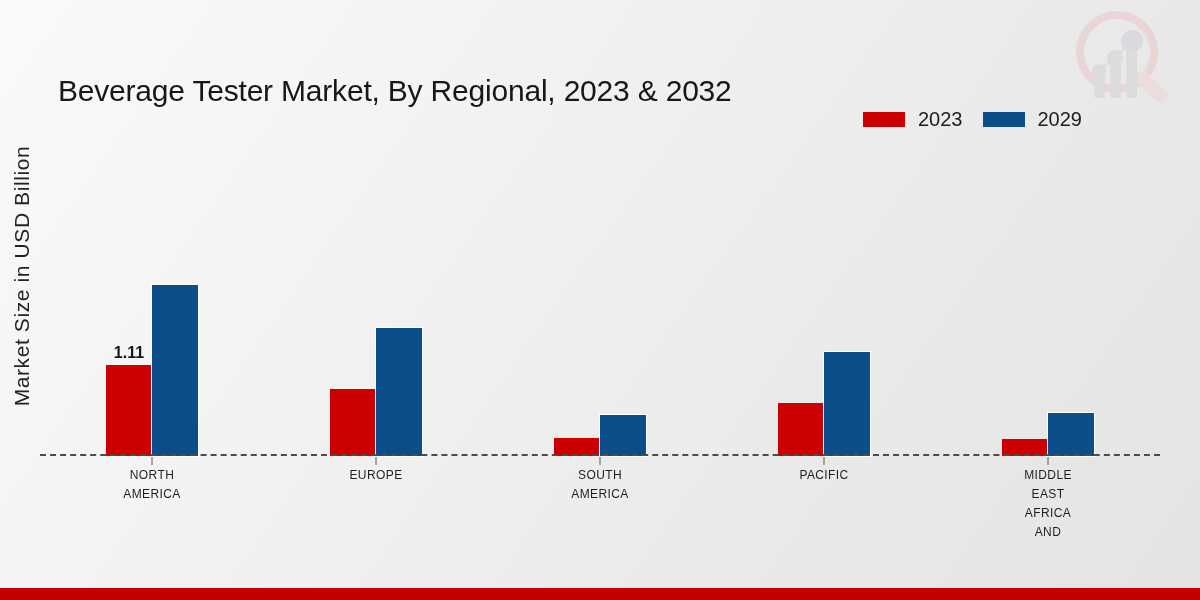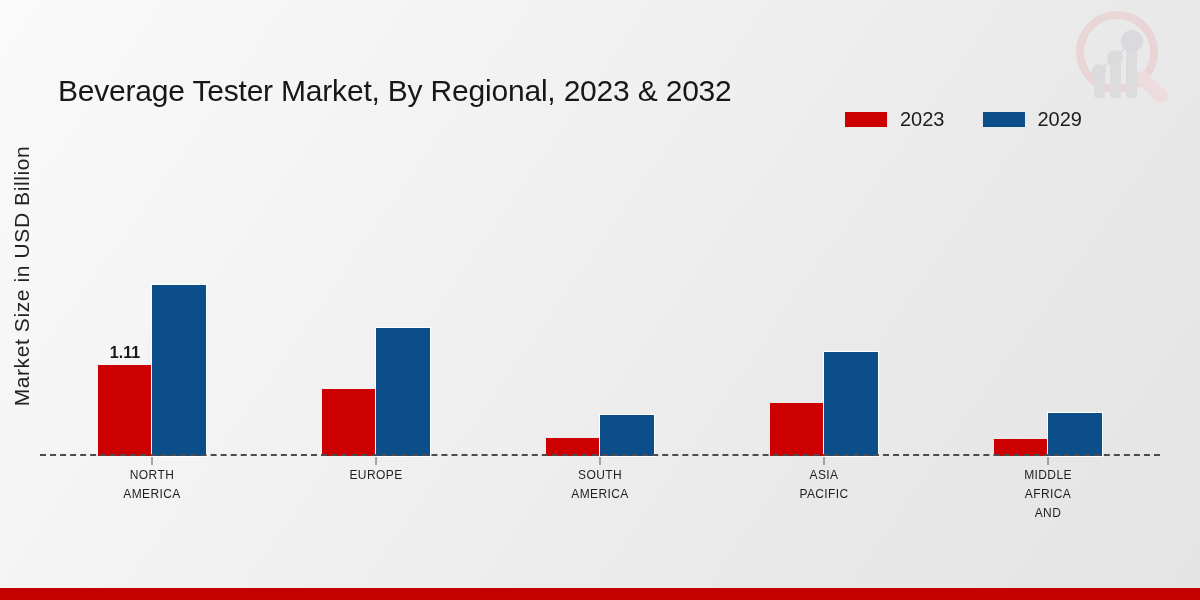--- a/index.html
+++ b/index.html
@@ -54,21 +54,21 @@
     white-space: nowrap;
   }
 
   
   #legend {
     position: absolute;
     right: 118px;
     top: 108px;
     display: flex;
     align-items: center;
-    gap: 38px;
+    gap: 20px;
   }
   .legend-item {
     display: flex;
     align-items: center;
     gap: 13px;
   }
   .legend-swatch {
     width: 42px;
     height: 15px;
     display: block;
@@ -115,21 +115,21 @@
     position: absolute;
     bottom: 0;
     left: 50%;
     transform: translateX(-50%);
     display: flex;
     align-items: flex-end;
     height: 100%;
   }
 
   .bar {
-    width: 54px;
+    width: 46px;
     position: relative;
   }
   .bar.red  { background: #cc0000; }
   .bar.blue { background: #0b4e8a; outline: 1px solid #ffffff; outline-offset: 0; }
 
   .bar-value {
     position: absolute;
     bottom: 100%;
     left: 50%;
     transform: translateX(-50%);
@@ -263,23 +263,23 @@
     <div>AMERICA</div>
   </div>
   <div class="cat">
     <div>EUROPE</div>
   </div>
   <div class="cat">
     <div>SOUTH</div>
     <div>AMERICA</div>
   </div>
   <div class="cat">
-    <div>ASIA</div>
     <div>PACIFIC</div>
   </div>
   <div class="cat">
     <div>MIDDLE</div>
+    <div>EAST</div>
     <div>AFRICA</div>
     <div>AND</div>
   </div>
 </div>
 
 <div id="bottom-stripe"></div>
 
 </body></html>

